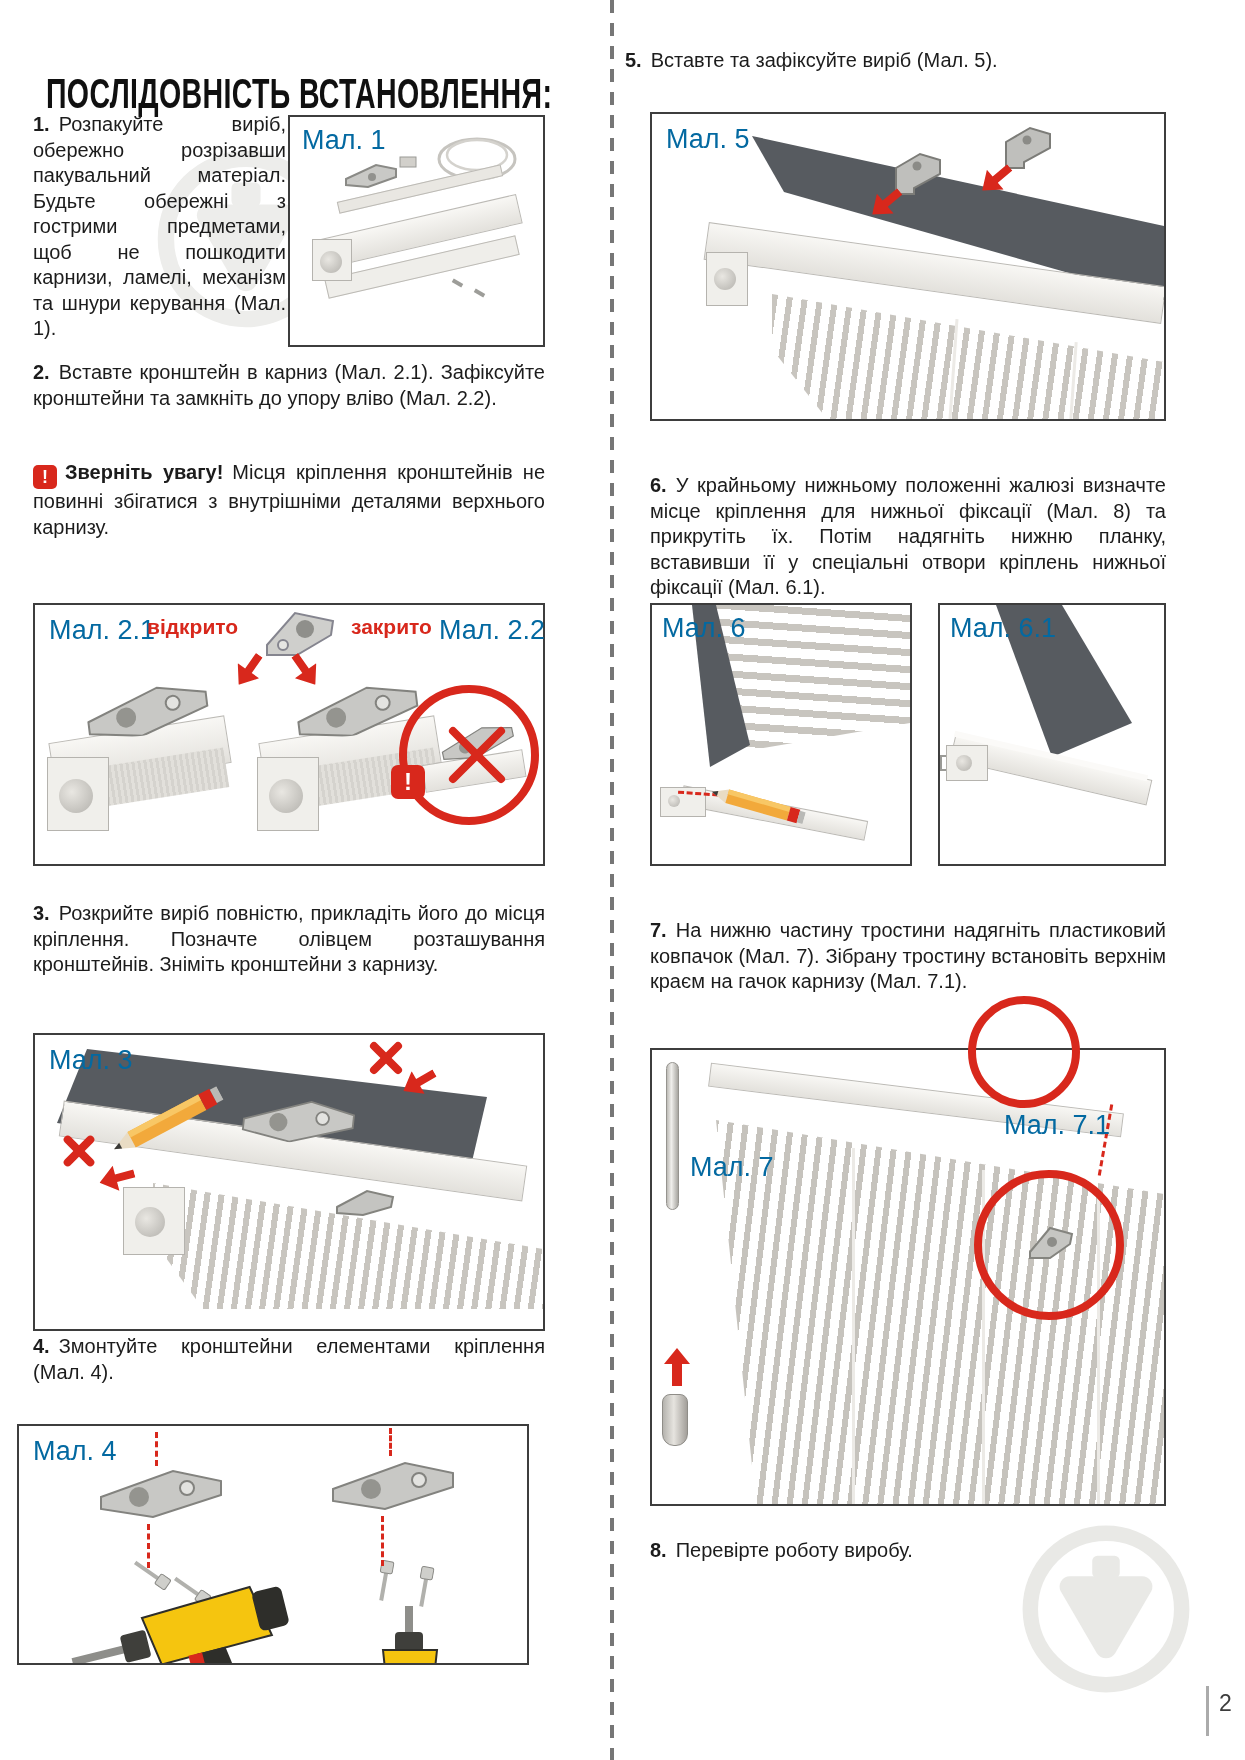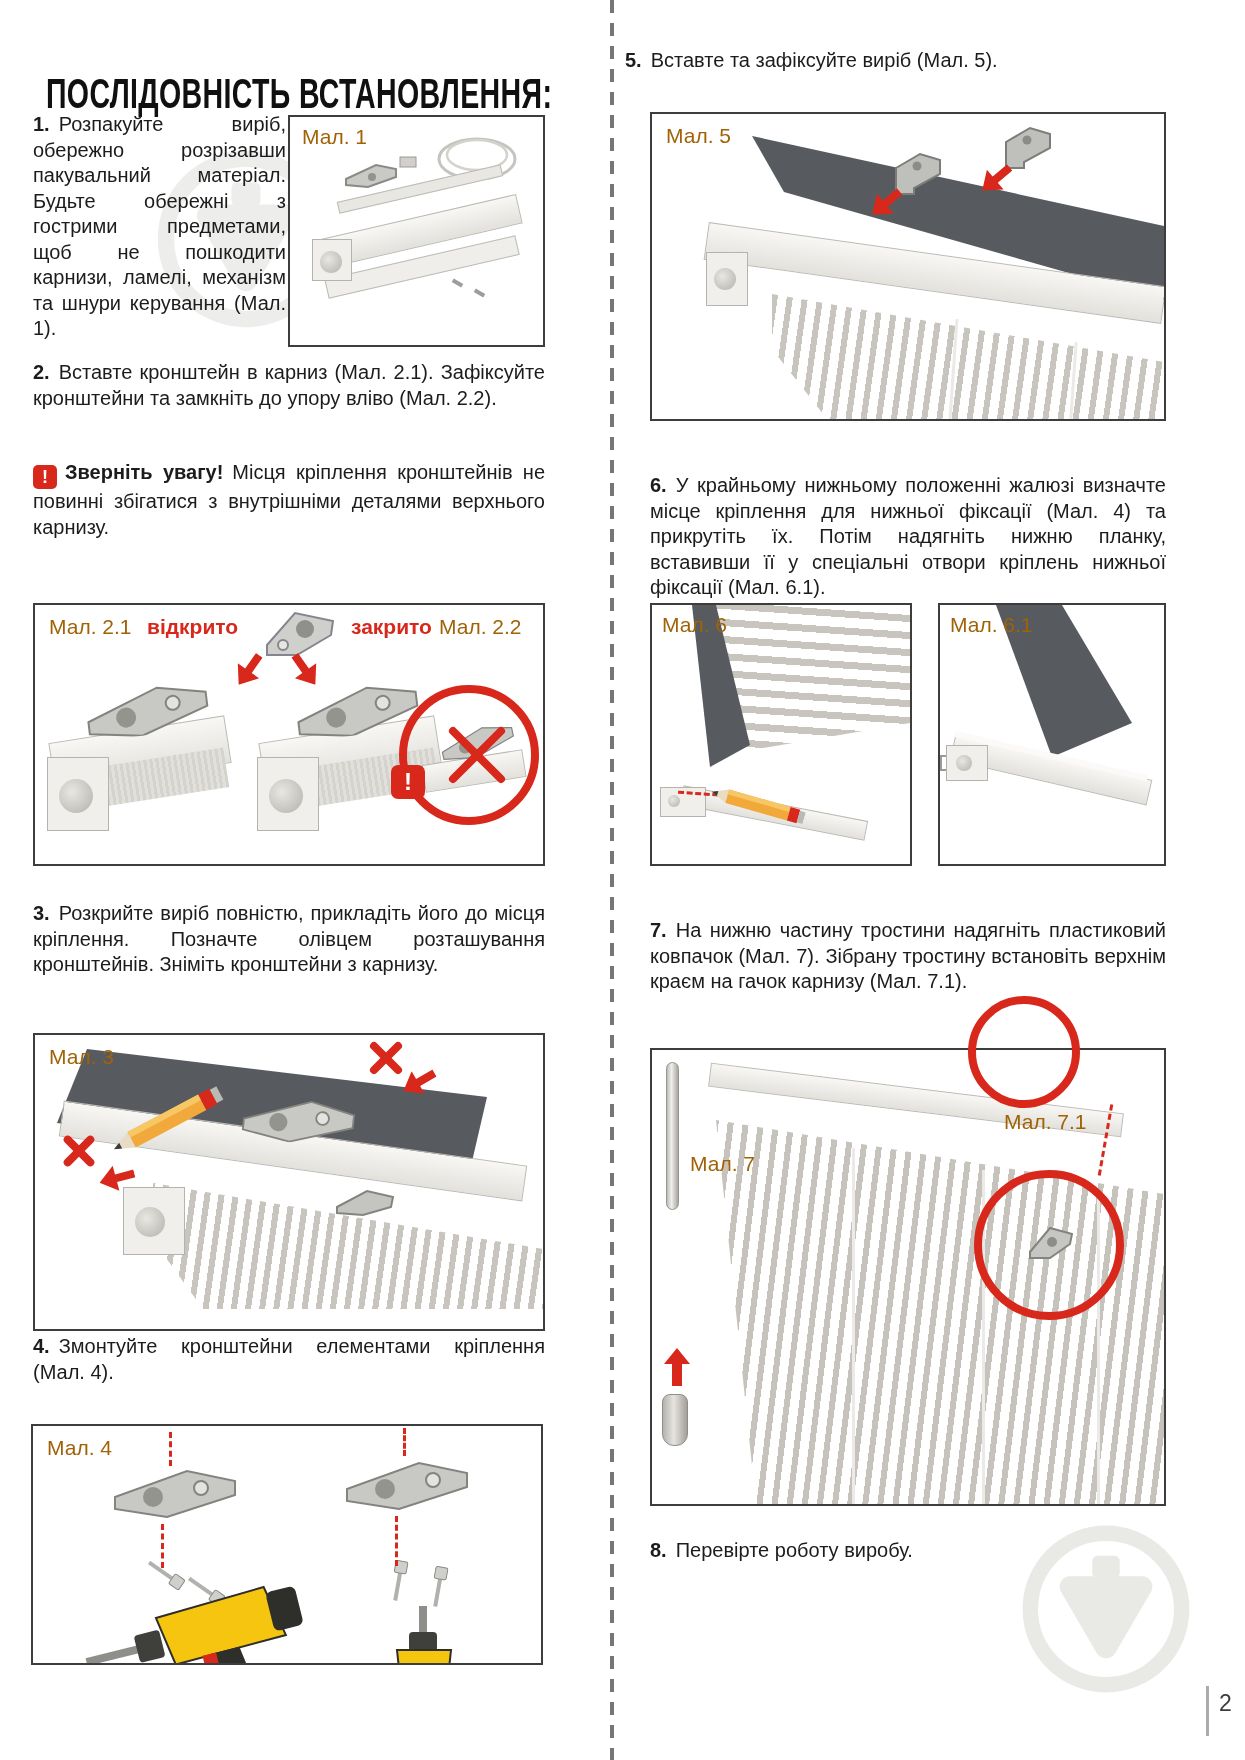--- a/index.html
+++ b/index.html
@@ -7,21 +7,21 @@
   body{width:1245px;height:1760px;position:relative;background:#ffffff;
        font-family:"Liberation Sans",sans-serif;color:#1c1c1c;overflow:hidden}
   .abs{position:absolute}
   .title{position:absolute;left:46px;top:42px;font-size:42px;font-weight:700;color:#101010;
          white-space:nowrap;transform:scaleX(0.68);transform-origin:left top;letter-spacing:0.5px}
   .step{position:absolute;font-size:20px;line-height:25.5px;text-align:justify;margin:0;z-index:2}
   .step b{font-weight:700;margin-right:9px}
   .divider{position:absolute;left:610px;top:0;width:4px;height:1760px;z-index:3;
            background:repeating-linear-gradient(to bottom,#767676 0 13px,transparent 13px 23px)}
   .fig{position:absolute;border:2px solid #3d3d3d;background:#fff;z-index:1}
-  .fig-label{position:absolute;font-size:21px;color:#a16207;z-index:8;white-space:nowrap}
+  .fig-label{position:absolute;font-size:27px;color:#0369a1;z-index:8;white-space:nowrap}
   .redtxt{position:absolute;color:#d8281c;font-weight:700;font-size:21px;z-index:8;white-space:nowrap}
   .bar{position:absolute;border:1px solid #bcbab5;background:linear-gradient(#f8f7f4,#e3e1dc)}
   .cap{position:absolute;border:1px solid #b5b3ae;background:#f0efeb;z-index:4}
   .hole{position:absolute;border-radius:50%;z-index:5;
         background:radial-gradient(circle at 38% 38%,#e9e7e2,#b3b1ac)}
   .clip{position:absolute}
   .stripes{position:absolute}
   .xmark{position:absolute;z-index:7}
   .xmark::before,.xmark::after{content:"";position:absolute;left:calc(50% - 4px);top:0;
         width:8px;height:100%;background:#d8281c;border-radius:4px}
@@ -174,21 +174,21 @@
   <div class="xmark" style="left:24px;top:96px;width:40px;height:40px"></div>
   <svg class="abs" style="left:64px;top:130px;transform:rotate(165deg);z-index:7" width="36" height="26" viewBox="0 0 36 26">
       <polygon points="0,9 19,9 19,0 36,13 19,26 19,17 0,17" fill="#d8281c"></polygon>
     </svg>
 </div>
 
 <p class="step" style="left:33px;top:1334px;width:512px">
   <b>4.</b><span>Змонтуйте кронштейни елементами кріплення (Мал. 4).</span>
 </p>
 
-<div class="fig" style="left:31px;top:1424px;width:512px;height:241px;overflow:hidden">
+<div class="fig" style="left:17px;top:1424px;width:512px;height:241px;overflow:hidden">
   <span class="fig-label" style="left:14px;top:10px">Мал. 4</span>
   <div class="dash-red" style="left:136px;top:6px;height:34px"></div>
   <div class="dash-red" style="left:128px;top:98px;height:44px"></div>
   <div class="dash-red" style="left:370px;top:2px;height:28px"></div>
   <div class="dash-red" style="left:362px;top:90px;height:50px"></div>
   <svg class="abs" style="left:76px;top:34px;z-index:5" width="132" height="58" viewBox="0 0 132 56">
     <path d="M6 36 L78 10 L126 20 L126 34 L58 56 L6 48 Z" fill="#c8c8c5" stroke="#83837f" stroke-width="2"></path>
     <circle cx="44" cy="36" r="10" fill="#94948f"></circle>
     <circle cx="92" cy="27" r="7" fill="#e3e3e0" stroke="#83837f" stroke-width="2"></circle>
   </svg>
@@ -252,21 +252,21 @@
     </svg>
   <div class="bar" style="left:52px;top:140px;width:462px;height:38px;transform:rotate(8deg)"></div>
   <div class="cap" style="left:54px;top:138px;width:42px;height:54px"></div>
   <div class="hole" style="left:62px;top:154px;width:22px;height:22px"></div>
   <div class="stripes" style="left:0;top:0;width:512px;height:305px;clip-path:polygon(120px 180px,512px 248px,512px 305px,175px 305px,120px 235px);background:repeating-linear-gradient(98deg,#ffffff 0 9px,#c8c5bf 9px 15px)"></div>
   <div class="cordline" style="left:300px;top:205px;width:3px;height:100px;transform:rotate(4deg)"></div>
   <div class="cordline" style="left:420px;top:228px;width:3px;height:77px;transform:rotate(4deg)"></div>
 </div>
 
 <p class="step" style="left:650px;top:473px;width:516px">
-  <b>6.</b><span>У крайньому нижньому положенні жалюзі визначте місце кріплення для нижньої фіксації (Мал. 4) та прикрутіть їх. Потім надягніть нижню планку, вставивши її у спеціальні отвори кріплень нижньої фіксації (Мал. 6.1).</span>
+  <b>6.</b><span>У крайньому нижньому положенні жалюзі визначте місце кріплення для нижньої фіксації (Мал. 8) та прикрутіть їх. Потім надягніть нижню планку, вставивши її у спеціальні отвори кріплень нижньої фіксації (Мал. 6.1).</span>
 </p>
 
 <div class="fig" style="left:650px;top:603px;width:262px;height:263px;overflow:hidden">
   <span class="fig-label" style="left:10px;top:8px">Мал. 6</span>
   <div class="stripes" style="left:0;top:0;width:258px;height:259px;clip-path:polygon(58px 0,258px 0,258px 118px,94px 146px);background:repeating-linear-gradient(184deg,#ffffff 0 10px,#c8c5bf 10px 17px)"></div>
   <div class="clip" style="left:0;top:0;width:258px;height:259px;clip-path:polygon(40px 0,64px 0,98px 140px,58px 162px);background:#575b60"></div>
   <div class="bar" style="left:28px;top:198px;width:188px;height:20px;transform:rotate(11deg)"></div>
   <div class="cap" style="left:8px;top:182px;width:46px;height:30px"></div>
   <div class="hole" style="left:16px;top:190px;width:12px;height:12px"></div>
   <div class="dash-red-h" style="left:26px;top:188px;width:66px;transform:rotate(4deg)"></div>

